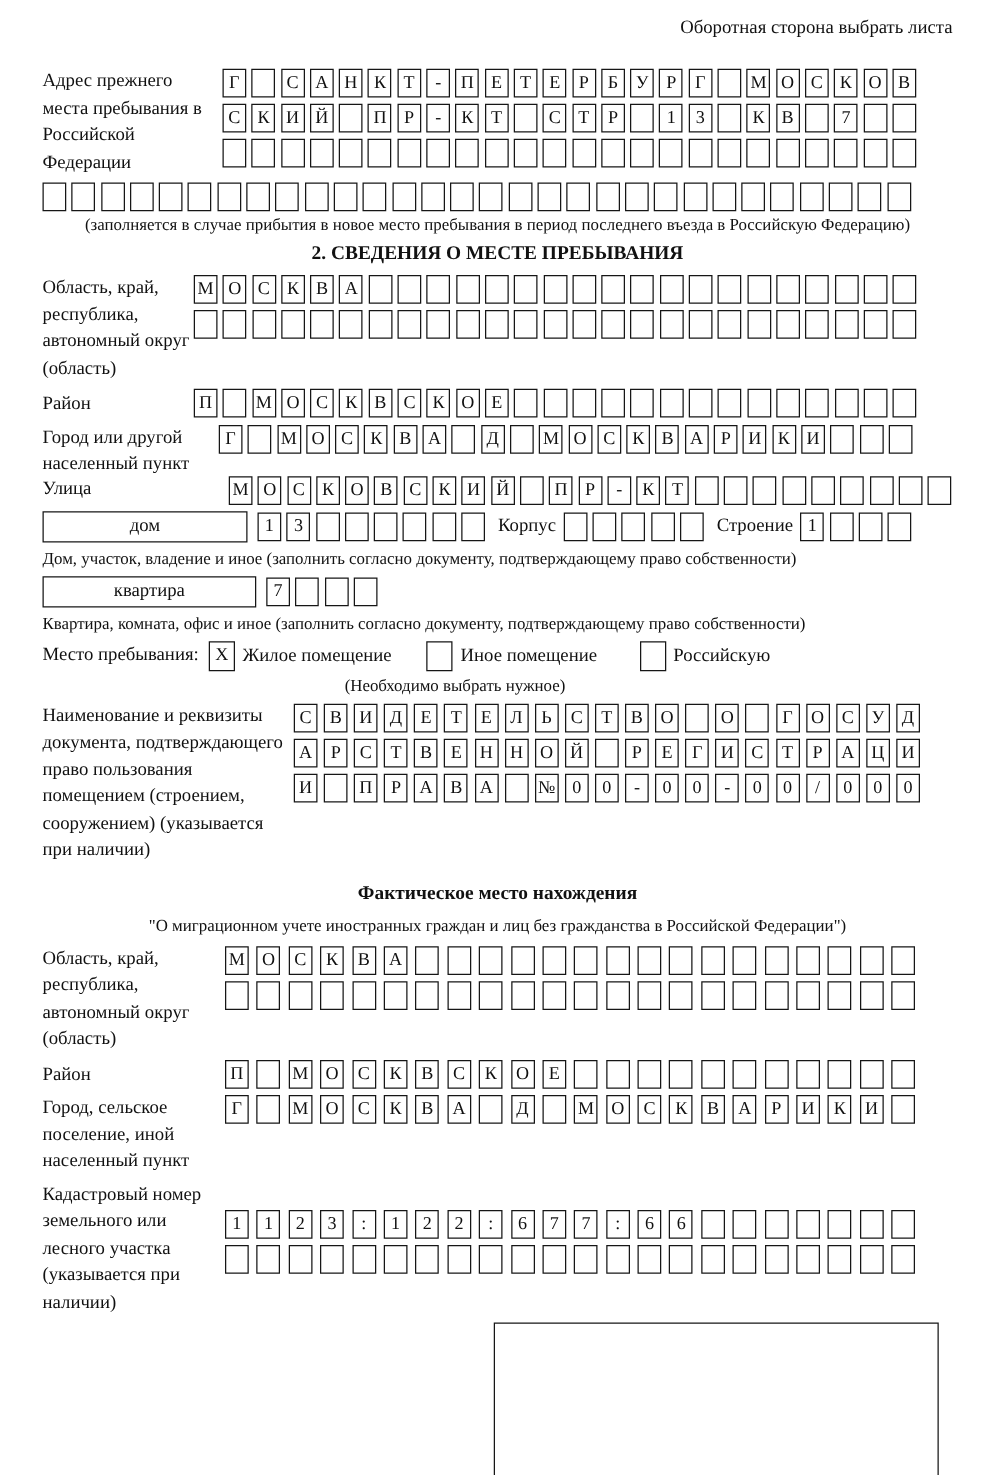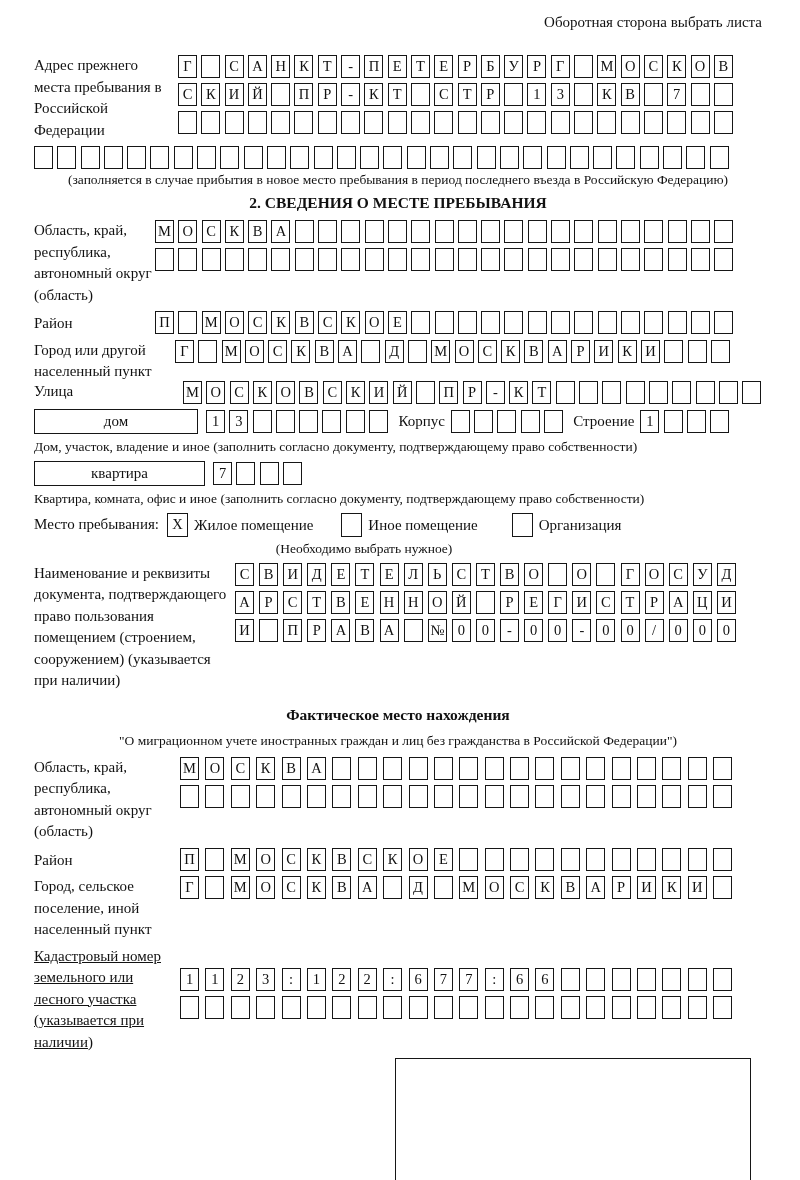--- a/index.html
+++ b/index.html
@@ -376,21 +376,21 @@
     <span class="boxes chk">
         <span class="cb"></span>
       </span>
     <span class="inline-lab">Иное помещение</span>
   </span>
   <span style="width:28px;"></span>
   <span class="stay-opt">
     <span class="boxes chk">
         <span class="cb"></span>
       </span>
-    <span class="inline-lab">Организация</span>
+    <span class="inline-lab">Российскую</span>
   </span>
 </div>
 <div class="hint">(Необходимо выбрать нужное)</div>
 
 <div class="row">
   <div class="lbl" style="width:201px;">Наименование и реквизиты документа, подтверждающего право пользования помещением (строением, сооружением) (указывается при наличии)</div>
   <div class="rows gap25">
     <div class="boxes gap25">
         <span class="cb">С</span>
         <span class="cb">В</span>
@@ -572,21 +572,21 @@
       <span class="cb">А</span>
       <span class="cb">Р</span>
       <span class="cb">И</span>
       <span class="cb">К</span>
       <span class="cb">И</span>
       <span class="cb"></span>
     </div>
 </div>
 
 <div class="row" style="margin-top:2px;">
-  <div class="lbl" style="width:146px;text-decoration:underline;">Кадастровый номер земельного или лесного участка (указывается при наличии)</div>
+  <div class="lbl" style="width:146px;">Кадастровый номер земельного или лесного участка (указывается при наличии)</div>
   <div class="rows" style="padding-top:22px;">
     <div class="boxes gap26">
         <span class="cb">1</span>
         <span class="cb">1</span>
         <span class="cb">2</span>
         <span class="cb">3</span>
         <span class="cb">:</span>
         <span class="cb">1</span>
         <span class="cb">2</span>
         <span class="cb">2</span>

